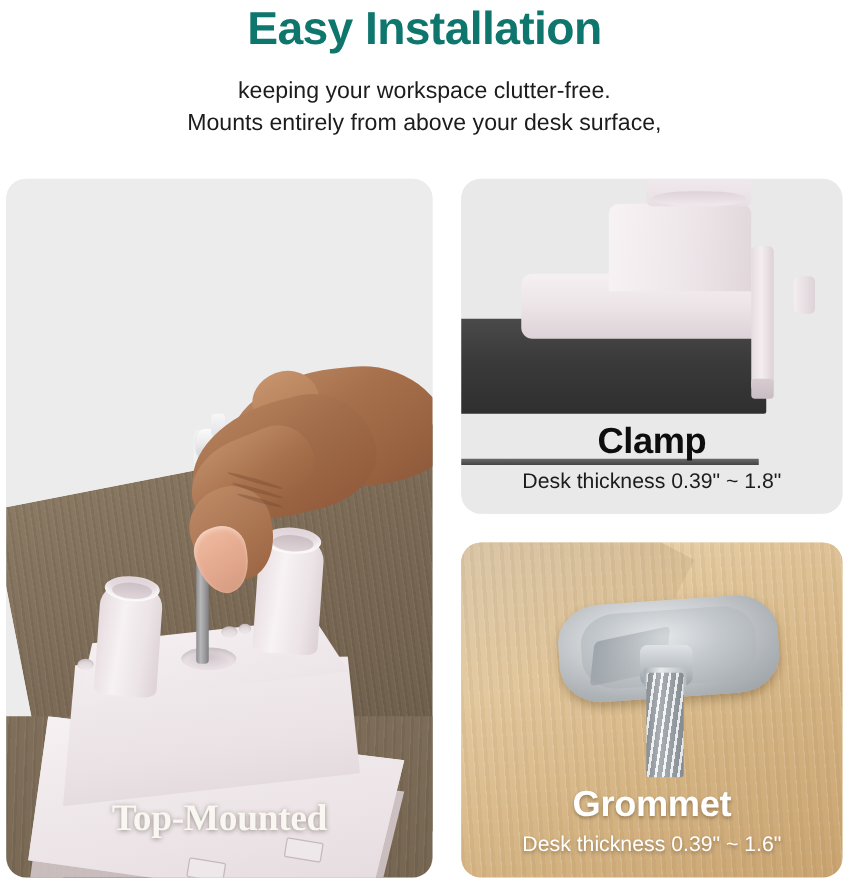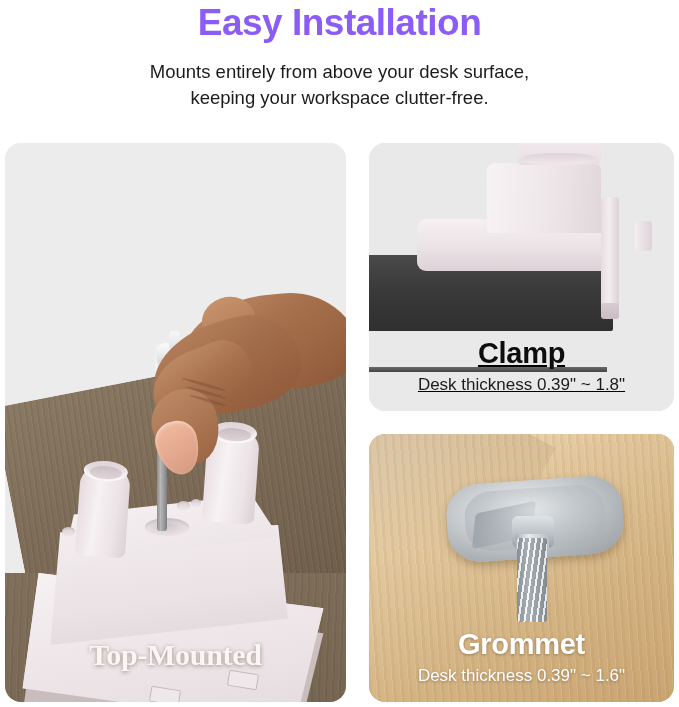--- a/index.html
+++ b/index.html
@@ -7,21 +7,21 @@
     width: 679px; height: 707px;
     background: #ffffff;
     font-family: "Liberation Sans", sans-serif;
     overflow: hidden;
   }
   #root { position: relative; width: 679px; height: 707px; background:#fff; }
 
   
   .header { position:absolute; left:0; top:0; width:679px; text-align:center; }
   .title {
-    font-size: 37px; font-weight: 700; color:#8b5cf6;
+    font-size: 37px; font-weight: 700; color:#0f766e;
     letter-spacing:-0.5px; line-height:1.0; padding-top:4px;
   }
   .subtitle {
     margin-top: 18px; font-size: 18.5px; color:#1c1c1c;
     line-height: 1.38; font-weight: 400;
   }
 
   
   .panel { position:absolute; border-radius:16px; overflow:hidden; }
 
@@ -300,41 +300,41 @@
     position:absolute; left:146px; top:100px; width:34px; height:16px;
     background: linear-gradient(90deg,#a7aeb3,#e8ebed 40%, #b6bcc1);
     border-radius: 3px;
   }
 
   
   .label-block { position:absolute; width:100%; text-align:center; }
   .label-title { font-weight:700; letter-spacing:-0.3px; }
   .label-sub { font-weight:400; }
 
-  #clamp-label { left:0; bottom:16px;text-decoration:underline; }
+  #clamp-label { left:0; bottom:16px; }
   #clamp-label .label-title { font-size:29px; color:#0d0d0d; }
   #clamp-label .label-sub  { font-size:17px; color:#1c1c1c; margin-top:5px; }
 
   #grommet-label { left:0; bottom:16px; }
   #grommet-label .label-title { font-size:29px; color:#ffffff; text-shadow:0 1px 3px rgba(80,55,25,.45); }
   #grommet-label .label-sub  { font-size:17px; color:#ffffff; margin-top:5px; text-shadow:0 1px 3px rgba(80,55,25,.45); }
 
   #topmounted-label { left:0; bottom:30px; }
   #topmounted-label .label-title { font-size:30px; color:#faf7f2; text-shadow:0 1px 4px rgba(45,30,15,.45); }
 </style>
 </head>
 <body>
 
 <div id="root">
 
   <div class="header">
     <div class="title">Easy Installation</div>
     <div class="subtitle">
+      <div>keeping your workspace clutter-free.</div>
       <div>Mounts entirely from above your desk surface,</div>
-      <div>keeping your workspace clutter-free.</div>
     </div>
   </div>
 
   <div class="panel" id="panel-top-mounted">
     <div class="lp-bg"></div>
     <div class="desk-dark"></div>
     <div class="desk-dark2"></div>
 
     <div class="base-plate"></div>
     <div class="base-plate-edge"></div>

